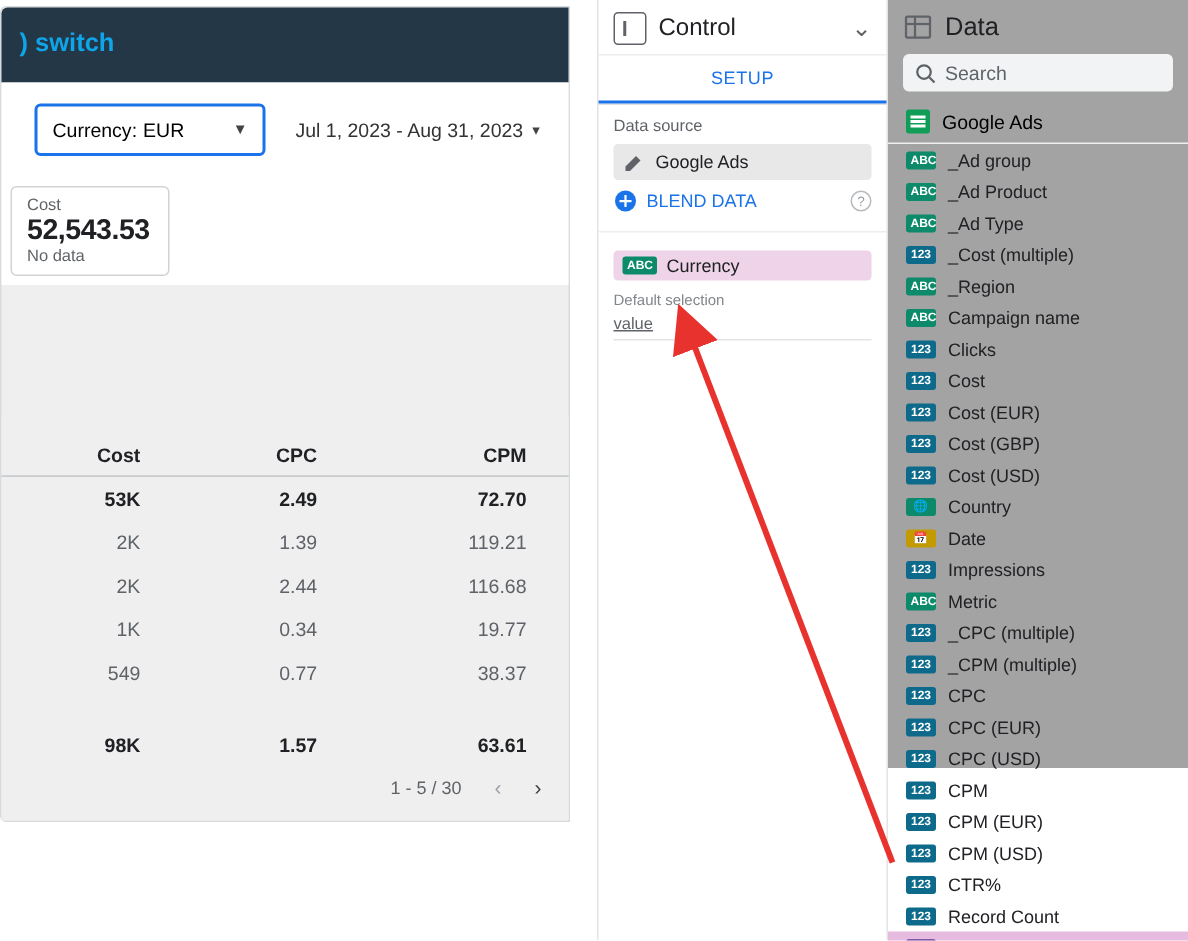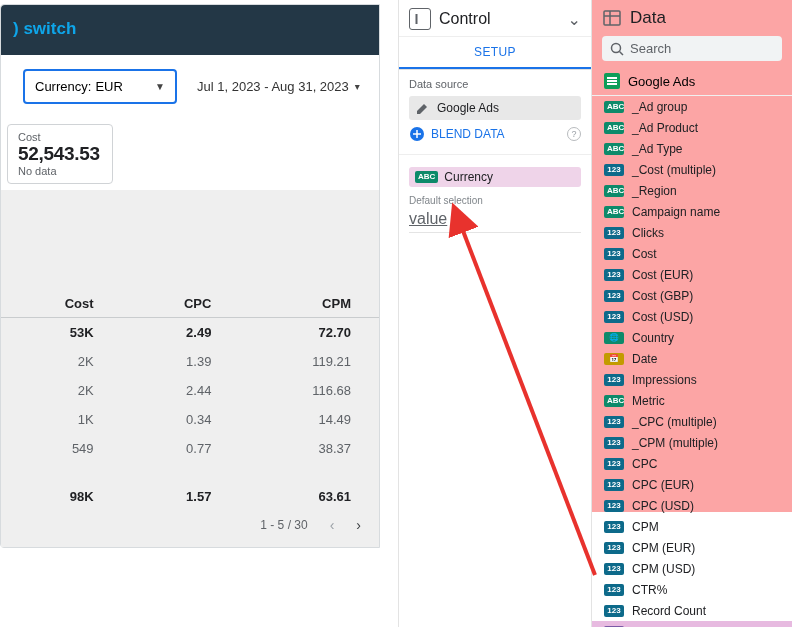--- a/index.html
+++ b/index.html
@@ -53,24 +53,24 @@
 
   .field-chip { background: #efd4e9; border-radius: 3px; display: flex; align-items: center; gap: 6px; padding: 3px 6px; font-size: 12px; color: #202124; }
   .badge { font-size: 8px; font-weight: 700; padding: 2px 3px; border-radius: 2px; color: #fff; text-align: center; line-height: 1; }
   .badge.abc { background: #0d8a6a; }
   .badge.num { background: #0d6a8a; }
   .badge.at  { background: #7b5aa6; }
   .badge.date{ background: #c39b00; }
   .badge.globe{ background: #0d8a6a; }
 
   .default-label { font-size: 10px; color: #80868b; margin-top: 8px; }
-  .value-input { font-size: 16px; color: #5f6368; padding: 4px 0; border-bottom: 1px solid #e4e4e4; text-decoration: underline; }
+  .value-input { font-size: 11px; color: #5f6368; padding: 4px 0; border-bottom: 1px solid #e4e4e4; text-decoration: underline; }
 
   
-  .panel-data { position: absolute; left: 592px; top: 0; width: 200px; height: 512px; background: #fca5a5; }
+  .panel-data { position: absolute; left: 592px; top: 0; width: 200px; height: 512px; background: #a3a3a3; }
   .data-header { display: flex; align-items: center; gap: 8px; padding: 8px 10px 4px; }
   .data-header .title { font-size: 17px; color: #202124; }
   .search-box { margin: 4px 10px 6px; background: #f1f3f4; border-radius: 4px; display: flex; align-items: center; gap: 6px; padding: 5px 8px; color: #5f6368; font-size: 13px; }
   .source-row { display: flex; align-items: center; gap: 8px; padding: 6px 12px; font-size: 13px; border-bottom: 1px solid #f0f0f0; }
   .source-icon { width: 16px; height: 16px; background: #0f9d58; border-radius: 2px; position: relative; }
   .source-icon::after { content: ""; position: absolute; left: 3px; top: 4px; width: 10px; height: 2px; background: #fff; box-shadow: 0 3px 0 #fff, 0 6px 0 #fff; }
 
   .fields { overflow: auto; }
   .field-row { display: flex; align-items: center; gap: 8px; padding: 3.5px 12px; font-size: 12px; color: #202124; cursor: pointer; }
   .field-row .badge { width: 20px; min-width: 20px; }
@@ -125,21 +125,21 @@
               <td>119.21</td>
             </tr>
             <tr>
               <td>2K</td>
               <td>2.44</td>
               <td>116.68</td>
             </tr>
             <tr>
               <td>1K</td>
               <td>0.34</td>
-              <td>14.49</td>
+              <td>19.77</td>
             </tr>
             <tr>
               <td>549</td>
               <td>0.77</td>
               <td>38.37</td>
             </tr>
           </tbody>
         <tfoot>
           <tr>
             <td>98K</td>

